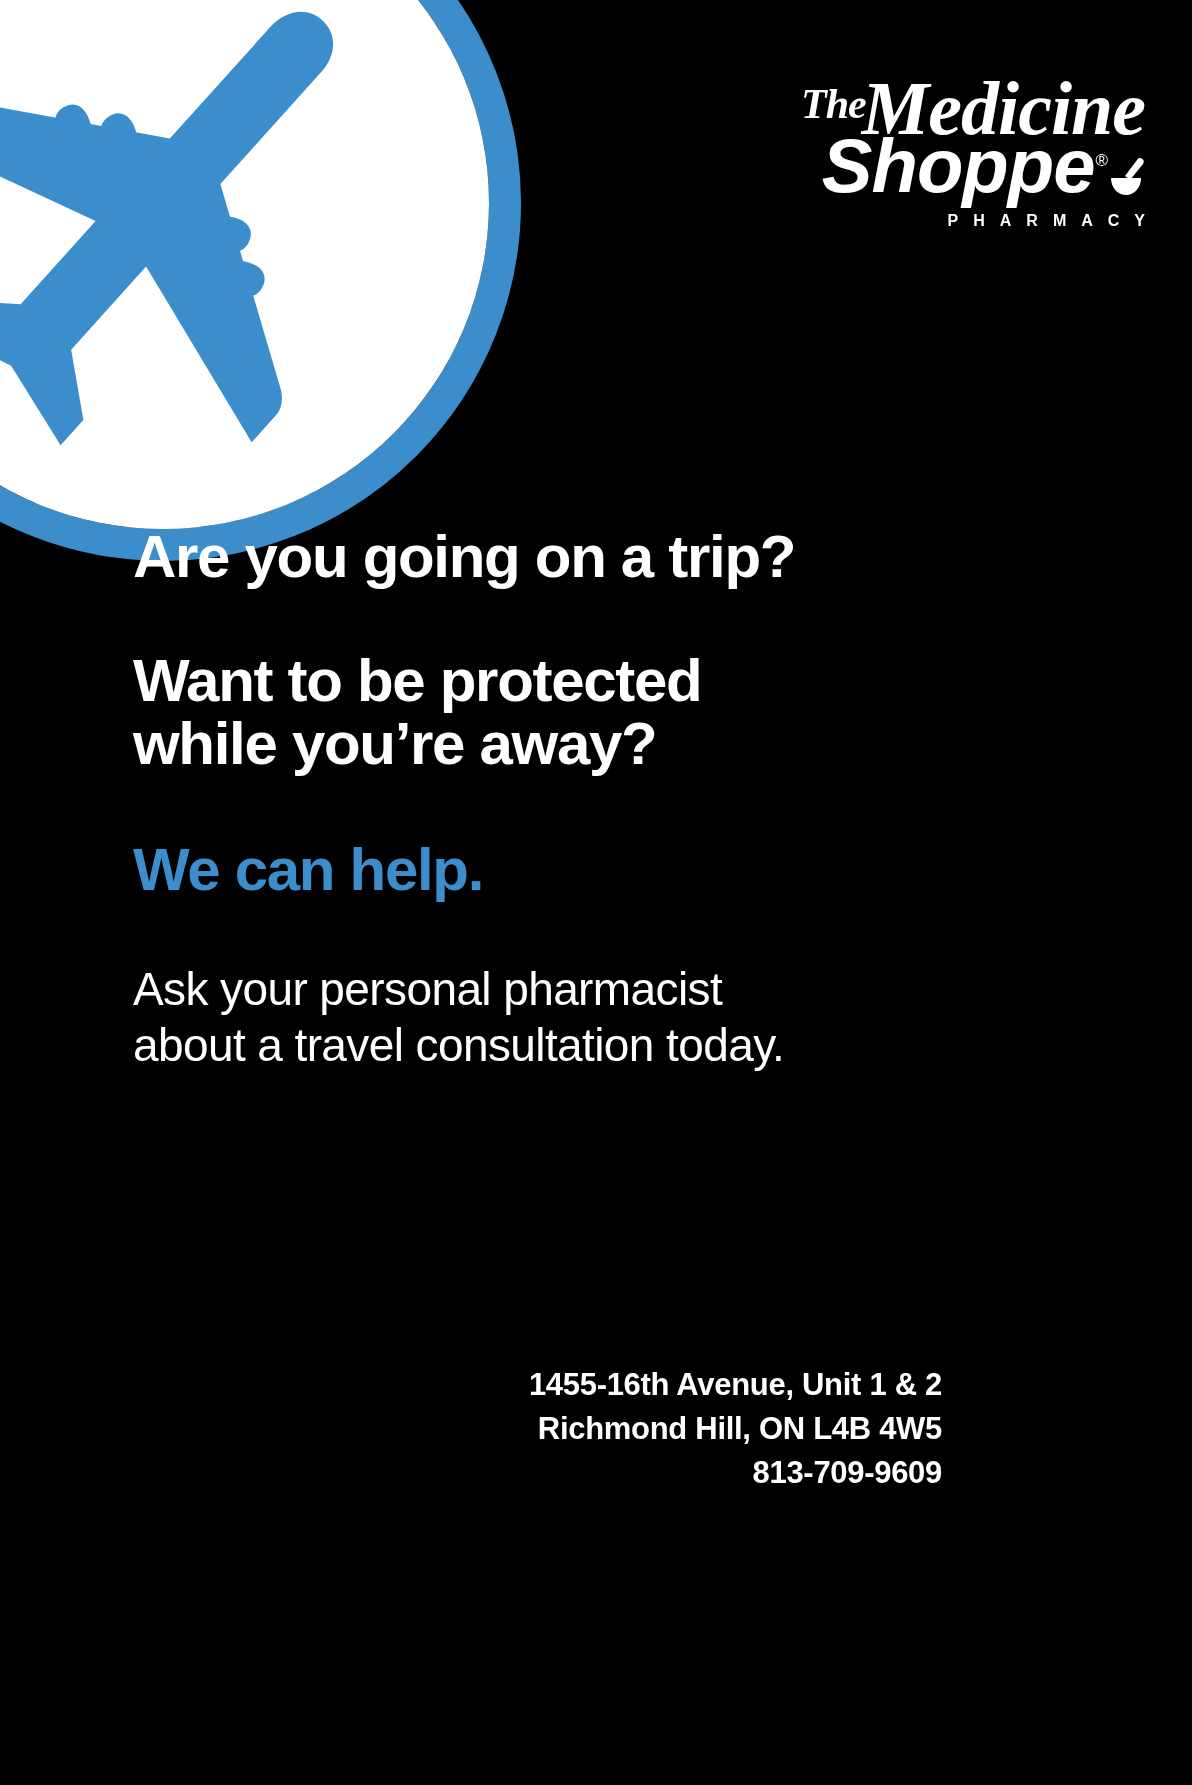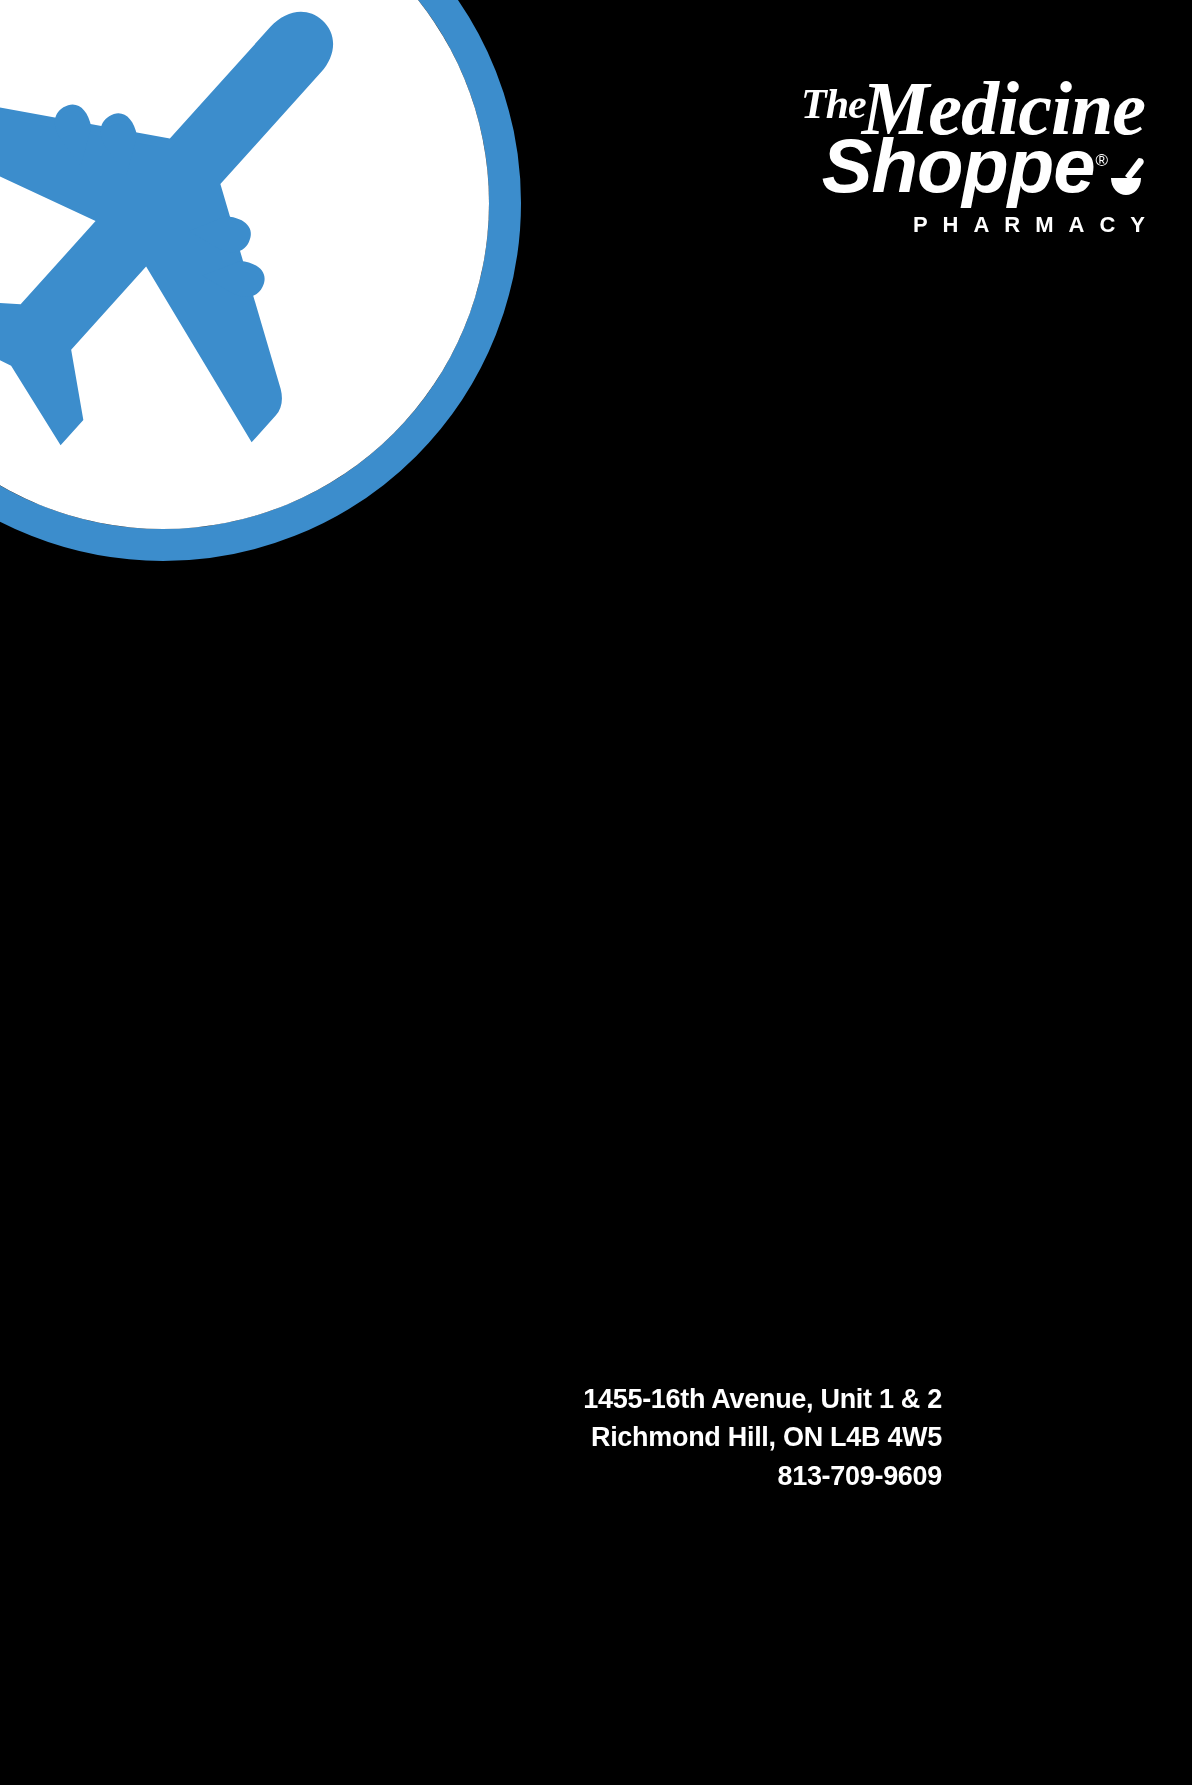--- a/index.html
+++ b/index.html
@@ -95,21 +95,21 @@
     height: 40px;
     vertical-align: -4px;
     margin-left: 1px;
   }
   .logo-mortar svg { display:block; width: 38px; height: 40px; }
   .logo-line3 {
     display: block;
     font-family: "Liberation Sans", sans-serif;
     font-style: normal;
     font-weight: bold;
-    font-size: 22px;
+    font-size: 16px;
     letter-spacing: 15px;
     margin-top: 9px;
     margin-right: -13px;
     text-align: right;
     white-space: nowrap;
   }
 
   
   #copy {
     position: absolute;
@@ -146,21 +146,21 @@
 
   
   #address {
     position: absolute;
     right: 250px;
     bottom: 290px;
     text-align: right;
     color: #ffffff;
     font-family: "Liberation Sans", sans-serif;
     font-weight: bold;
-    font-size: 27px;
+    font-size: 31px;
     line-height: 1.42;
     letter-spacing: -0.3px;
     white-space: nowrap;
   }
   #address div { display: block; }
 </style>
 </head>
 <body>
 
 <div id="poster">
@@ -207,20 +207,28 @@
 
   <div id="logo">
     <span class="logo-line1"><span class="logo-the">The</span><span>Medicine</span></span>
     <span class="logo-line2-wrap"><span class="logo-line2">Shoppe</span><span class="logo-reg">®</span><span class="logo-mortar"><svg viewBox="0 0 38 40" xmlns="http://www.w3.org/2000/svg" aria-hidden="true">
             <path fill="#ffffff" d="M30 2 c4 0 6 3 4 6 l-13 16 -5 -4 12 -16 c1 -1 1 -2 2 -2z"></path>
             <path fill="#ffffff" d="M2 22 h30 c0 10 -7 17 -15 17 S2 32 2 22z"></path>
           </svg></span></span>
     <span class="logo-line3">PHARMACY</span>
   </div>
 
+  <div id="copy">
+    <p class="headline h1">Are you going on a trip?</p>
+    <p class="headline h2">Want to be protected
+while you’re away?</p>
+    <p class="headline accent">We can help.</p>
+    <p class="bodytext">Ask your personal pharmacist
+about a travel consultation today.</p>
+  </div>
 
   <div id="address">
     <div>1455-16th Avenue, Unit 1 &amp; 2</div>
     <div>Richmond Hill, ON L4B 4W5</div>
     <div>813-709-9609</div>
   </div>
 
 </div>
 
 </body></html>

